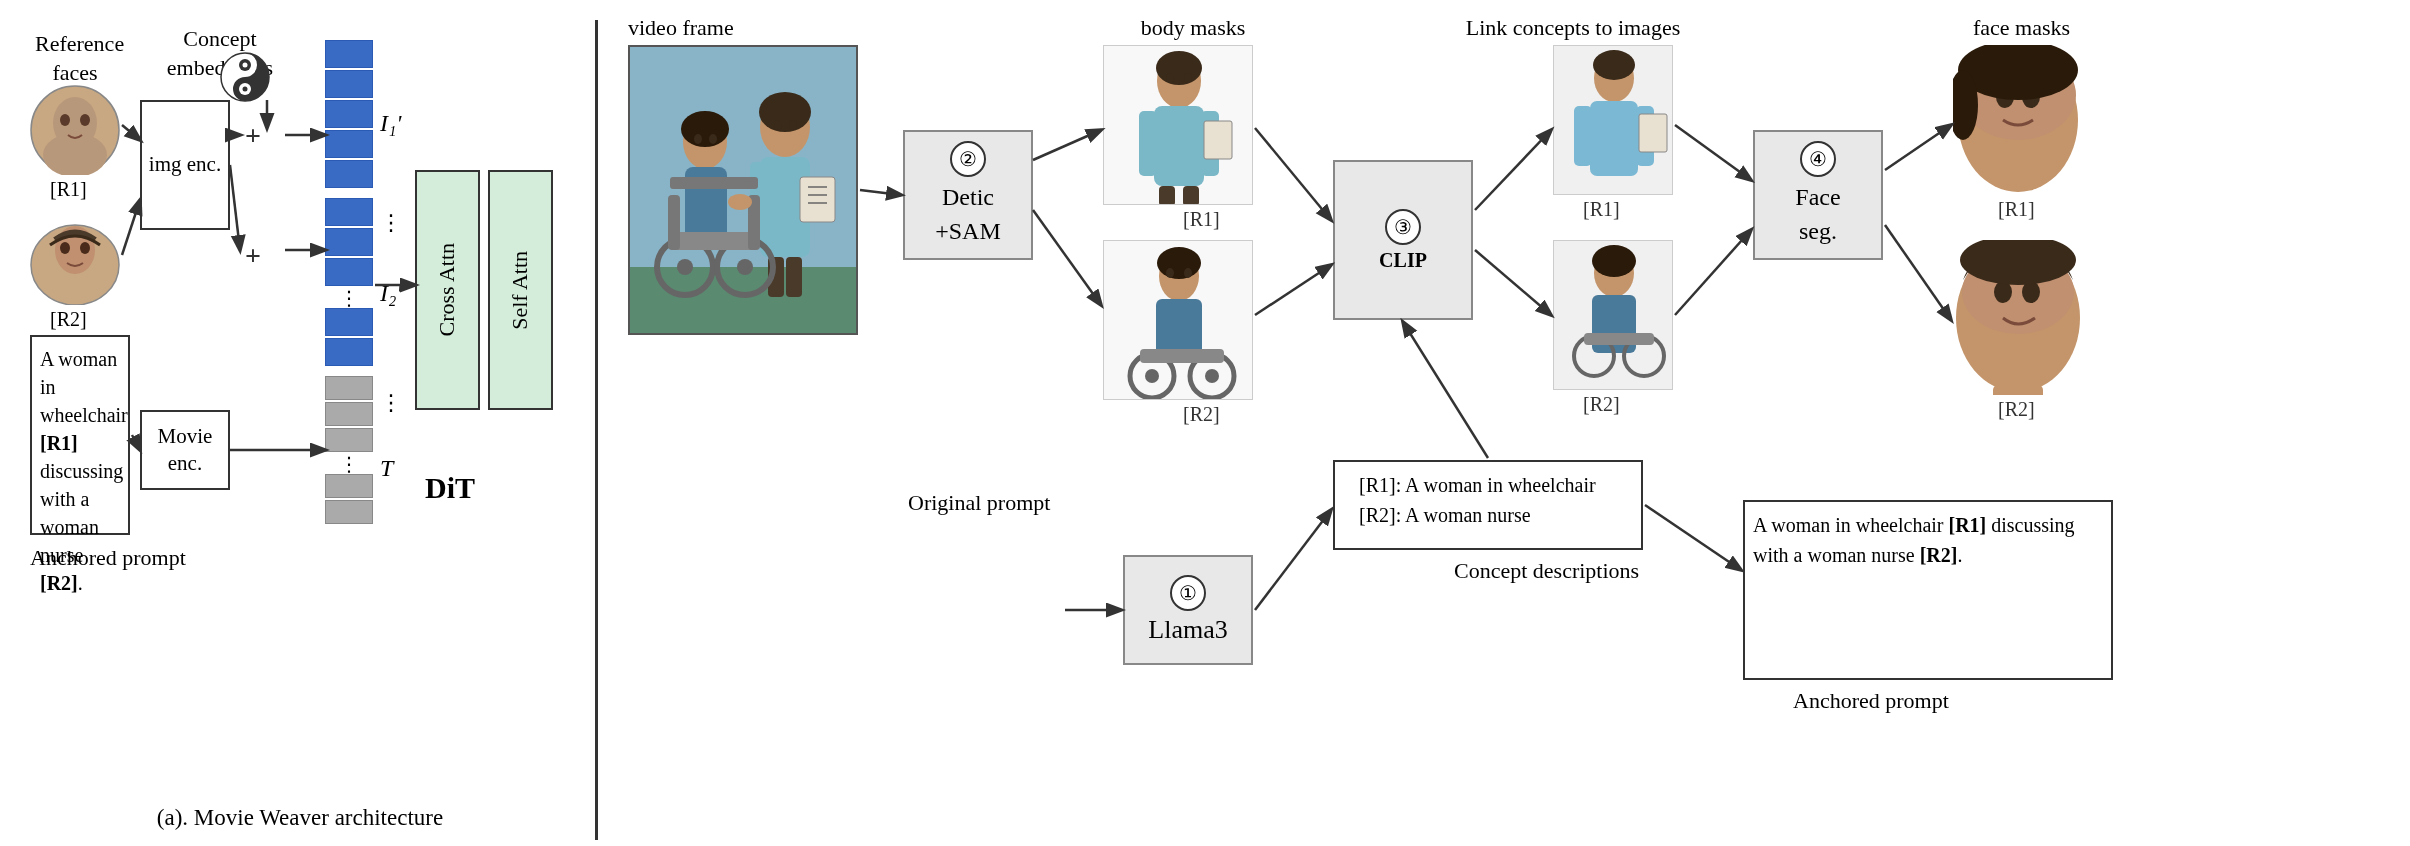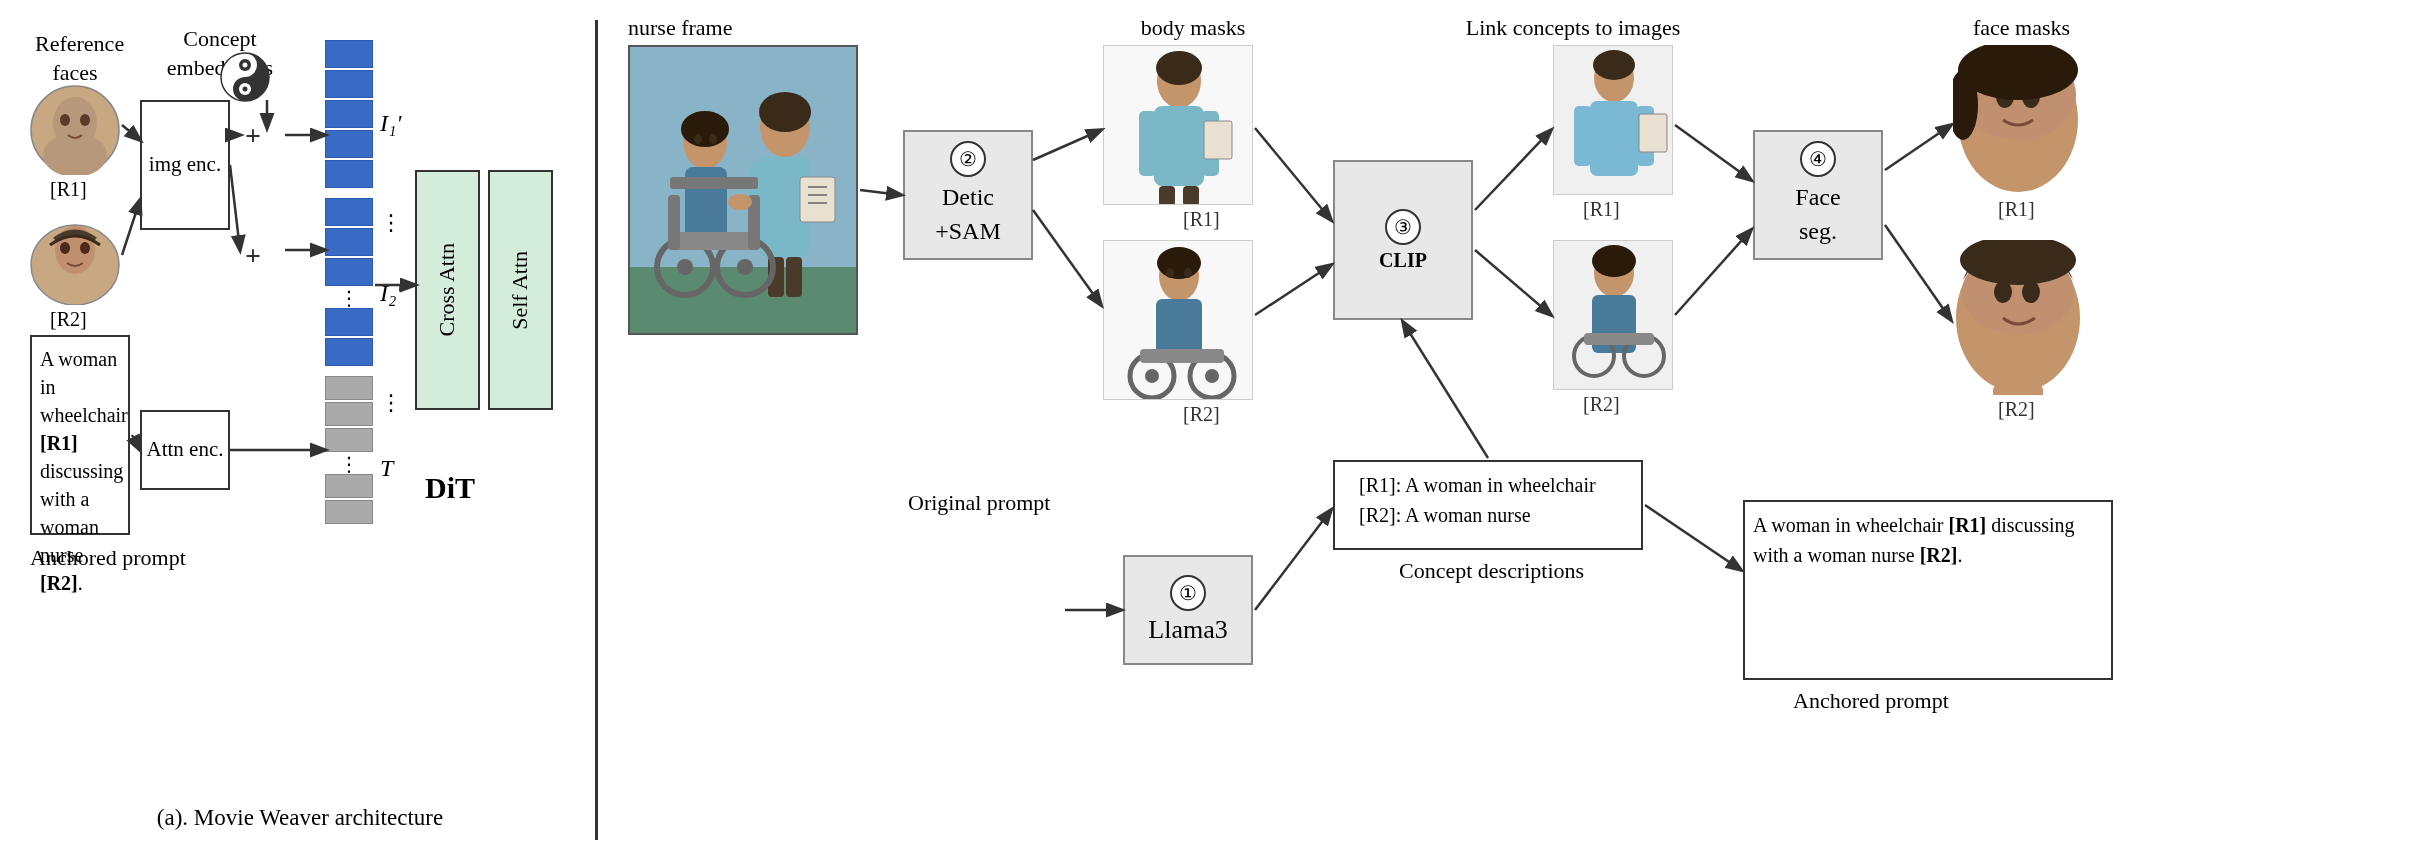--- a/index.html
+++ b/index.html
@@ -351,21 +351,21 @@
 
       <div class="plus-sign" style="left:215px;top:100px;">+</div>
       <div class="plus-sign" style="left:215px;top:220px;">+</div>
 
       <div class="prompt-box" style="top:315px;">
         <span>A woman in wheelchair <span class="prompt-bold">[R1]</span> discussing with a woman nurse <span class="prompt-bold">[R2]</span>.</span>
       </div>
       <div class="anchored-label" style="top:525px;">Anchored prompt</div>
 
       <div class="text-enc-box">
-        <span>Attn
+        <span>Movie
 enc.</span>
       </div>
 
       <div style="position:absolute;left:295px;top:20px;width:48px;">
 
         <div style="background:#3a6bc4;height:28px;border:1px solid #2a5ab4;margin-bottom:2px;"></div>
         <div style="background:#3a6bc4;height:28px;border:1px solid #2a5ab4;margin-bottom:2px;"></div>
         <div style="background:#3a6bc4;height:28px;border:1px solid #2a5ab4;margin-bottom:2px;"></div>
         <div style="background:#3a6bc4;height:28px;border:1px solid #2a5ab4;margin-bottom:2px;"></div>
         <div style="background:#3a6bc4;height:28px;border:1px solid #2a5ab4;margin-bottom:2px;"></div>
@@ -440,21 +440,21 @@
 
     </div>
     <div class="caption" style="position:absolute;bottom:5px;left:50%;transform:translateX(-50%);font-size:23px;white-space:nowrap;">(a). Movie Weaver architecture</div>
   </div>
 
   <div class="divider"></div>
 
   <div class="right-panel">
     <div class="pipeline-diagram">
 
-      <div style="position:absolute;left:15px;top:5px;font-size:22px;">nurse frame</div>
+      <div style="position:absolute;left:15px;top:5px;font-size:22px;">video frame</div>
 
       <div style="position:absolute;left:15px;top:35px;width:230px;height:290px;border:2.5px solid #555;overflow:hidden;">
         
         <svg width="230" height="290" viewBox="0 0 230 290">
 
           <rect width="230" height="290" fill="#7ab0c0"></rect>
           <rect y="220" width="230" height="70" fill="#5a8a70"></rect>
 
           <rect x="0" y="0" width="230" height="220" fill="#89b4c8"></rect>
 
@@ -612,21 +612,21 @@
 
           <rect x="40" y="145" width="50" height="15" rx="5" fill="#c4956a"></rect>
         </svg>
       </div>
       <div class="rx-label" style="left:1385px;top:388px;">[R2]</div>
 
       <div class="concept-desc-box" style="left:720px;top:450px;width:310px;height:90px;padding-left:24px;">
         <div>[R1]: A woman in wheelchair</div>
         <div>[R2]: A woman nurse</div>
       </div>
-      <div style="position:absolute;left:786px;top:548px;font-size:22px;">Concept descriptions</div>
+      <div style="position:absolute;left:841px;top:548px;font-size:22px;">Concept descriptions</div>
 
       <div style="position:absolute;left:295px;top:480px;font-size:22px;">Original prompt</div>
 
       <div class="llama-box" style="left:510px;top:545px;width:130px;height:110px;">
         <div class="circle-num">①</div>
         <div style="font-size:26px;font-weight:500;">Llama3</div>
       </div>
 
       <div class="right-prompt-box" style="left:1130px;top:490px;width:370px;height:180px;">
         <span>A woman in wheelchair <span style="font-weight:bold;">[R1]</span> discussing with a woman nurse <span style="font-weight:bold;">[R2]</span>.</span>

